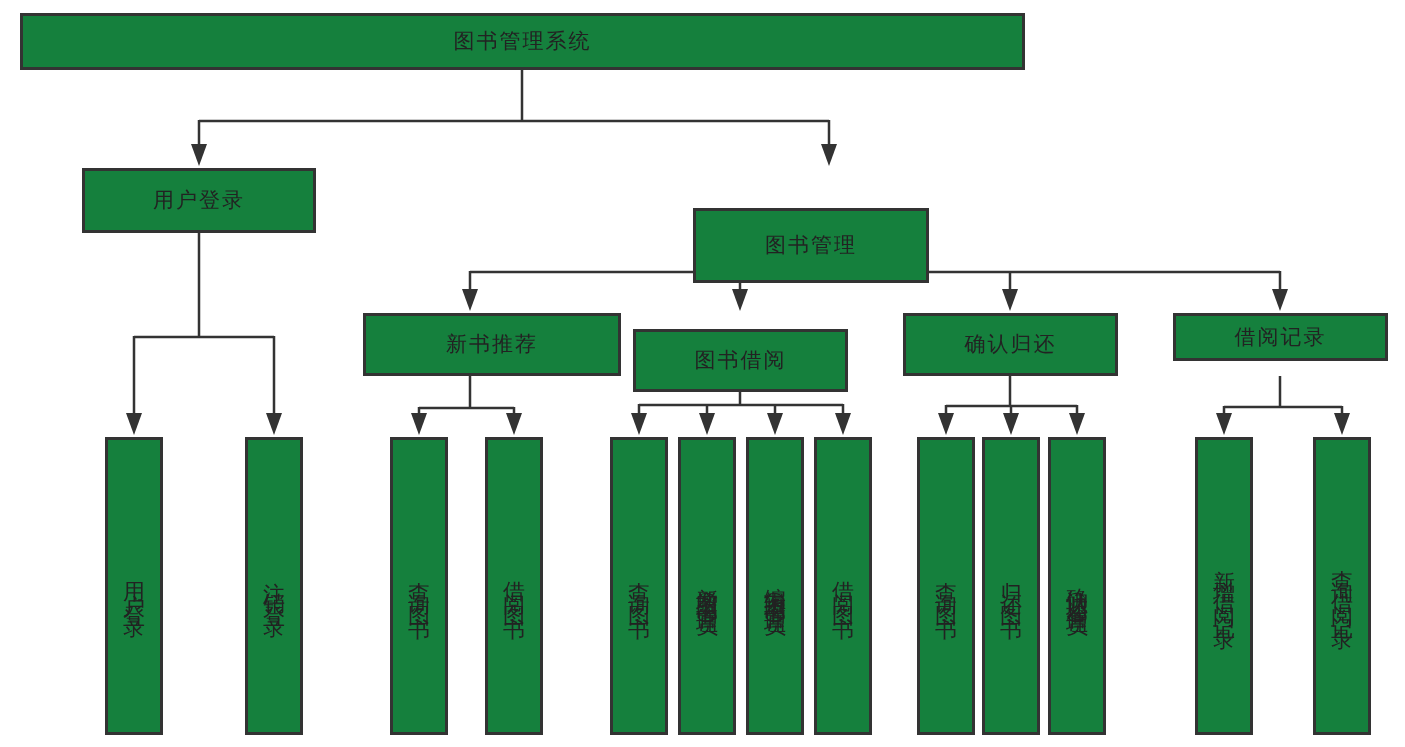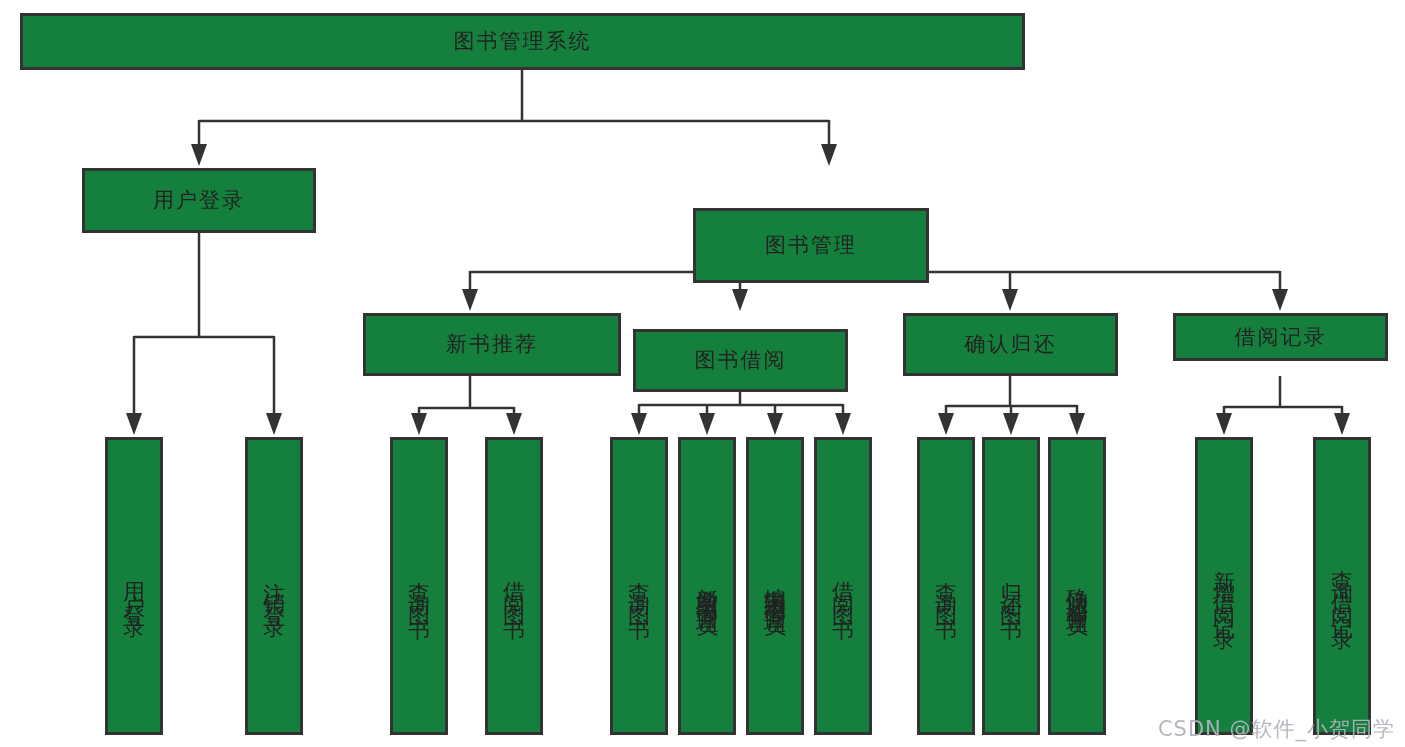--- a/index.html
+++ b/index.html
@@ -115,15 +115,14 @@
   <div class="node v tight" style="left:746px; top:437px; width:58px; height:298px;">编辑图书（管理员）</div>
   <div class="node v" style="left:814px; top:437px; width:58px; height:298px;">借阅图书</div>
 
   <div class="node v" style="left:917px; top:437px; width:58px; height:298px;">查询图书</div>
   <div class="node v" style="left:982px; top:437px; width:58px; height:298px;">归还图书</div>
   <div class="node v tight" style="left:1048px; top:437px; width:58px; height:298px;">确认归还（管理员）</div>
 
   <div class="node v" style="left:1195px; top:437px; width:58px; height:298px;">新增借阅记录</div>
   <div class="node v" style="left:1313px; top:437px; width:58px; height:298px;">查询借阅记录</div>
 
-  <div id="watermark">CSDN @软件_小贺同学</div>
 
 </div>
 
 </body></html>

